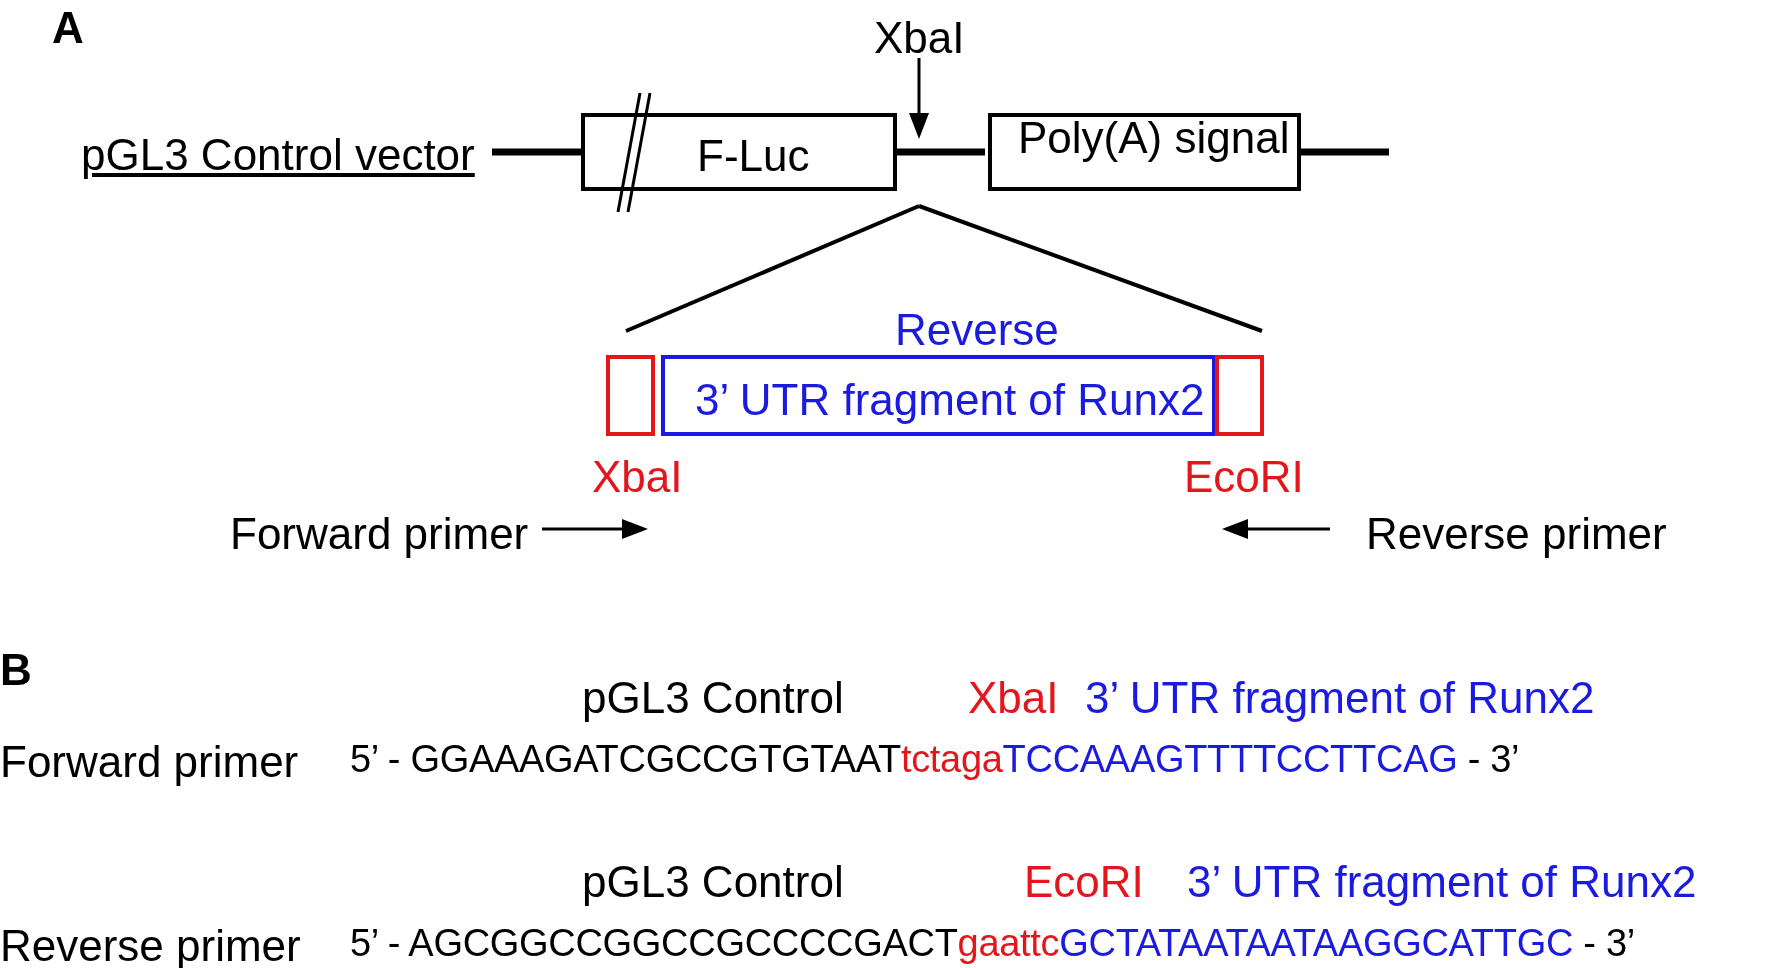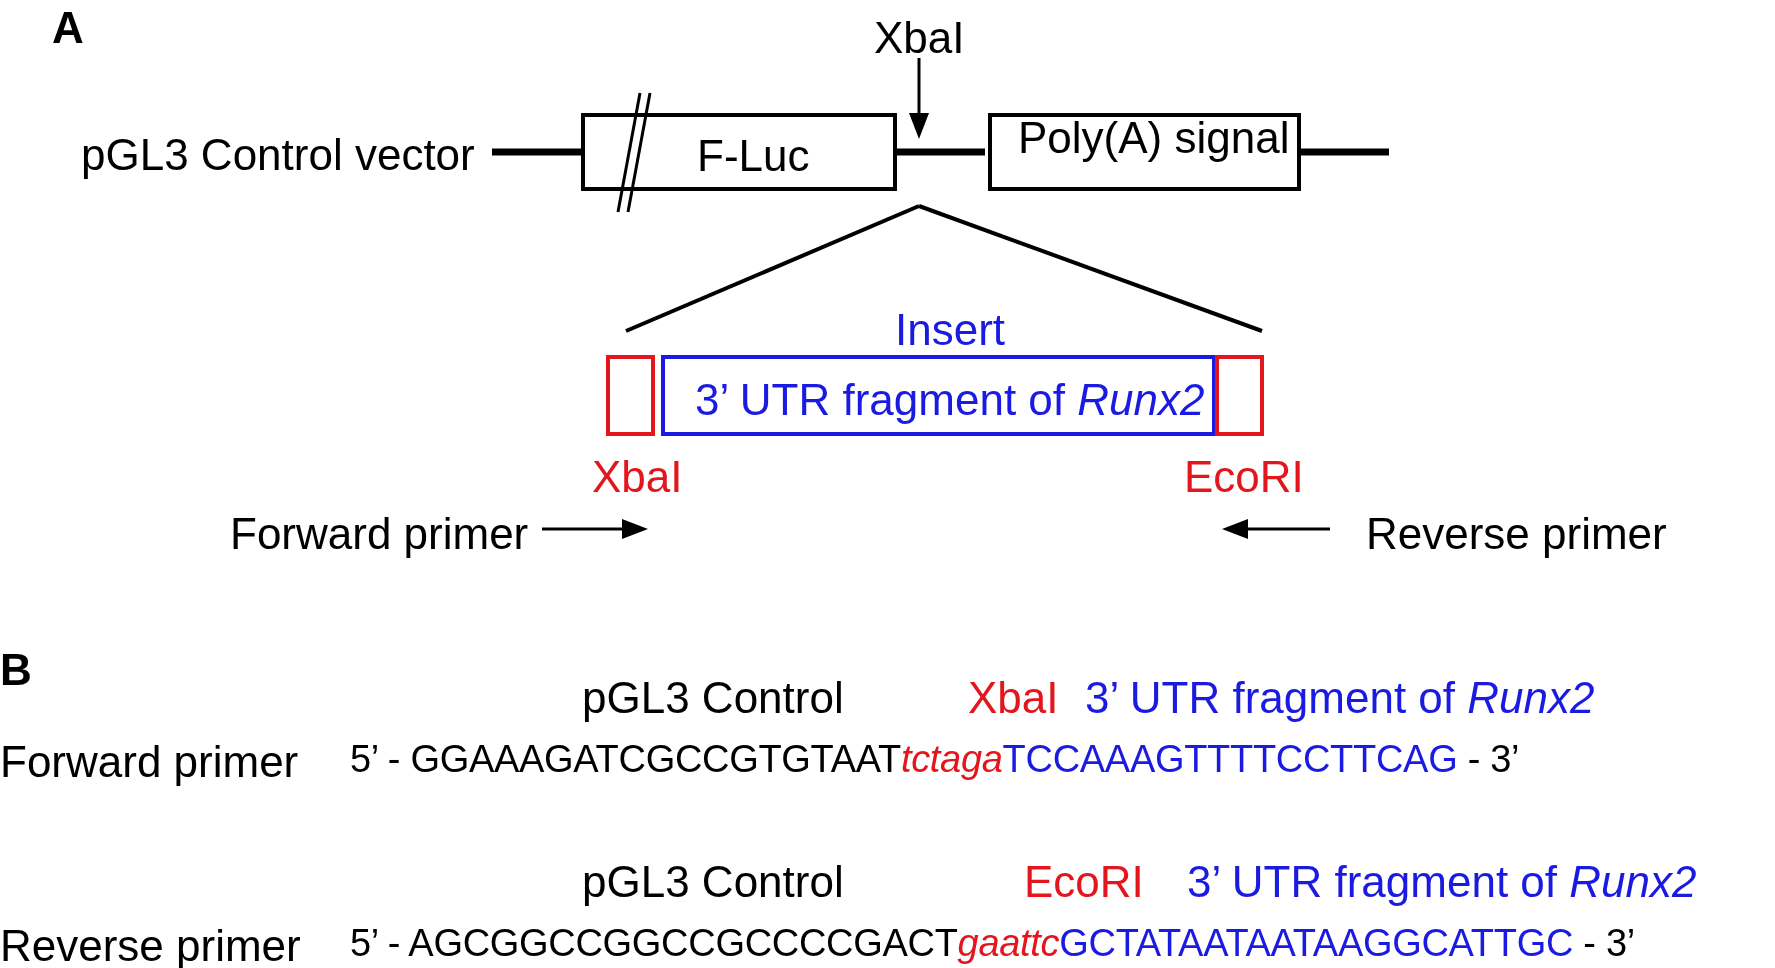--- a/index.html
+++ b/index.html
@@ -3,21 +3,21 @@
 <meta charset="utf-8">
 <style>
   html, body { margin: 0; padding: 0; background: #ffffff; }
   body { width: 1775px; height: 968px; position: relative; overflow: hidden;
          font-family: "Liberation Sans", sans-serif; color: #000; }
   .abs { position: absolute; white-space: nowrap; line-height: 1; }
   .panel-label { font-weight: bold; font-size: 44px; }
   .lbl { font-size: 44px; }
   .red { color: #e3161d; }
   .blue { color: #1a1ae0; }
-  .it { font-style: italic; }
+  .it { }
   svg.diagram { position: absolute; left: 0; top: 0; }
   .seq { font-size: 38px; letter-spacing: -0.3px; }
 </style>
 </head>
 <body>
 
 <svg class="diagram" width="1775" height="968">
 
   <line x1="492" y1="152" x2="582" y2="152" stroke="#000" stroke-width="7"></line>
   <line x1="896" y1="152" x2="985" y2="152" stroke="#000" stroke-width="7"></line>
@@ -40,25 +40,25 @@
   <rect x="663" y="357" width="551" height="77" fill="#fff" stroke="#1a1ae0" stroke-width="4"></rect>
   <rect x="1217" y="357" width="45" height="77" fill="#fff" stroke="#e3161d" stroke-width="4"></rect>
 
   <line x1="542" y1="529" x2="630" y2="529" stroke="#000" stroke-width="3"></line>
   <polygon points="622,519 648,529 622,539" fill="#000"></polygon>
   <line x1="1240" y1="529" x2="1330" y2="529" stroke="#000" stroke-width="3"></line>
   <polygon points="1248,519 1222,529 1248,539" fill="#000"></polygon>
 </svg>
 
 <div class="abs panel-label" style="left:52px; top:6px;">A</div>
-<div class="abs lbl" style="left:81px; top:133px;">pGL3 Control vector</div>
+<div class="abs lbl" style="left:81px; top:133px;text-decoration:underline;">pGL3 Control vector</div>
 <div class="abs lbl" style="left:874px; top:16px;">XbaI</div>
 <div class="abs lbl" style="left:697px; top:134px;">F-Luc</div>
 <div class="abs lbl" style="left:1018px; top:116px;">Poly(A) signal</div>
-<div class="abs lbl blue" style="left:895px; top:308px;">Insert</div>
+<div class="abs lbl blue" style="left:895px; top:308px;">Reverse</div>
 <div class="abs lbl blue" style="left:695px; top:378px;"><span>3’ UTR fragment of </span><span class="it">Runx2</span></div>
 <div class="abs lbl red" style="left:592px; top:455px;">XbaI</div>
 <div class="abs lbl red" style="left:1184px; top:455px;">EcoRI</div>
 <div class="abs lbl" style="left:230px; top:512px;">Forward primer</div>
 <div class="abs lbl" style="left:1366px; top:512px;">Reverse primer</div>
 
 <div class="abs panel-label" style="left:0px; top:648px;">B</div>
 
 <div class="abs lbl" style="left:582px; top:676px;">pGL3 Control</div>
 <div class="abs lbl red" style="left:968px; top:676px;">XbaI</div>

